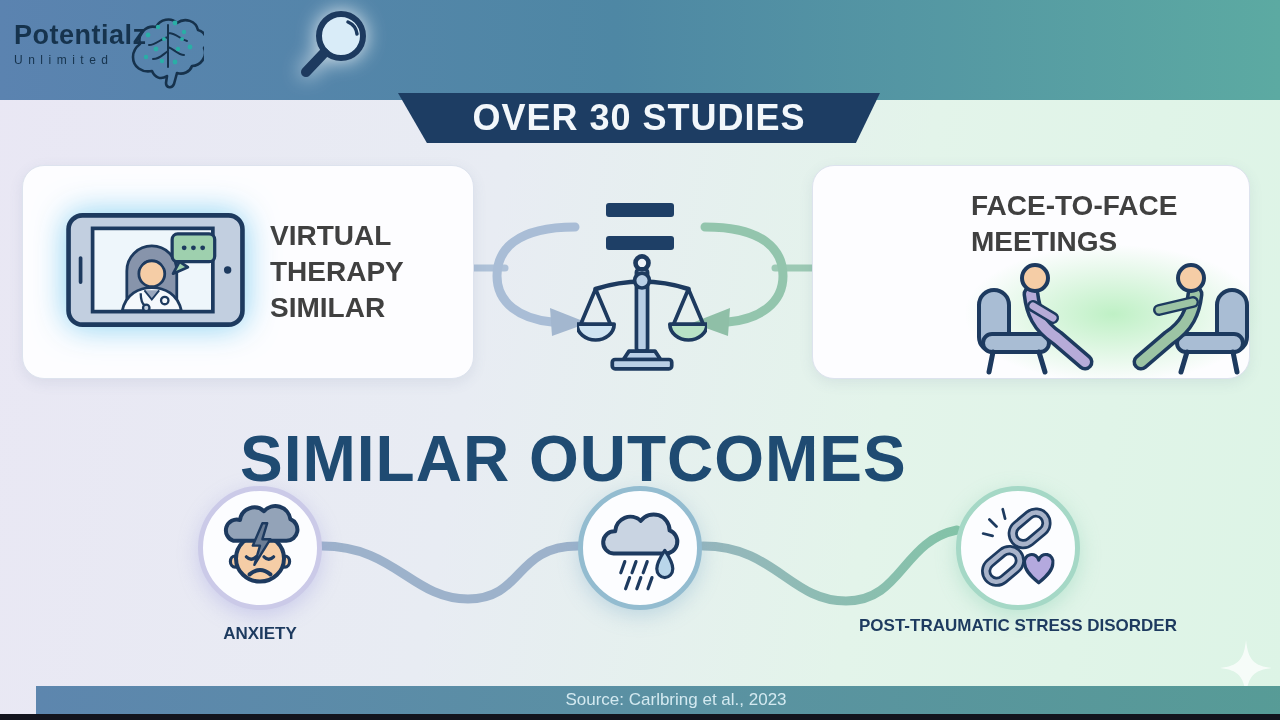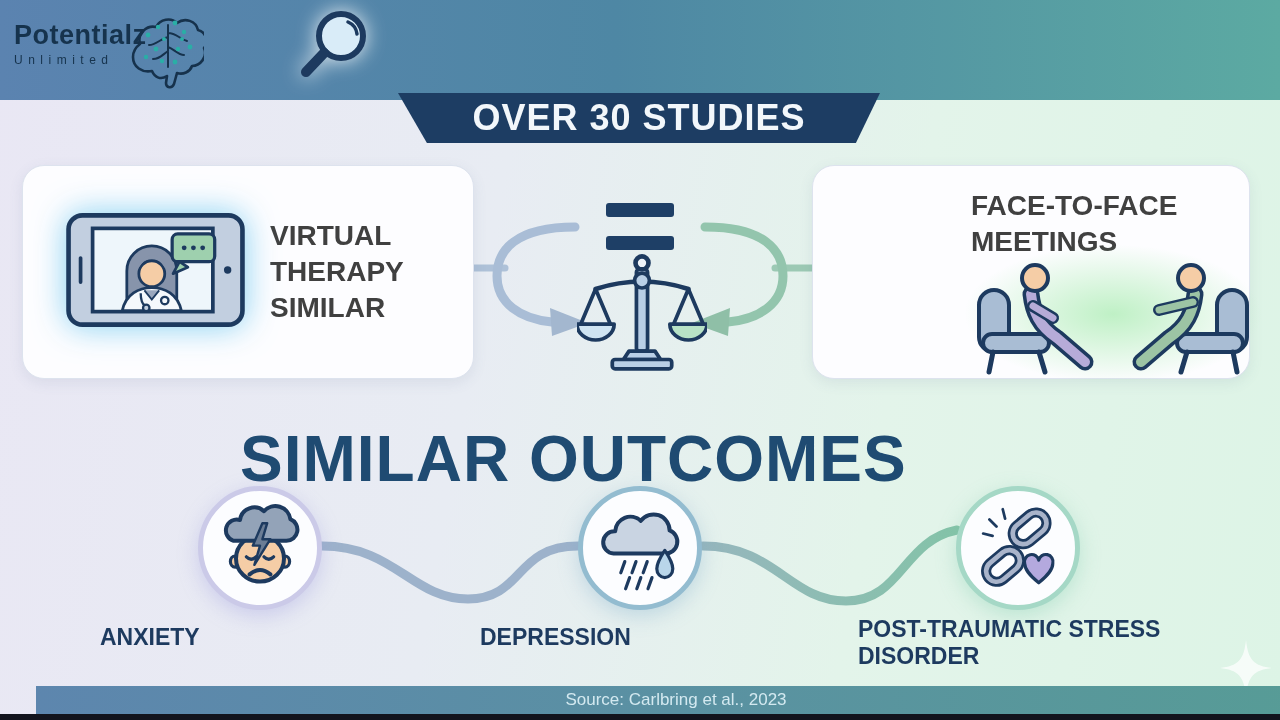--- a/index.html
+++ b/index.html
@@ -56,22 +56,22 @@
     font-size:64px;font-weight:800;color:#1f4b72;letter-spacing:1px;margin-top:28px;
   }
   .outcome-circle{
     position:absolute;top:486px;width:114px;height:114px;border-radius:50%;
     background:#fcfdff;display:flex;align-items:center;justify-content:center;
   }
   .circ-anxiety{left:198px;border:5px solid #cbcae8;box-shadow:0 6px 20px rgba(150,150,220,.35);}
   .circ-depression{left:578px;border:5px solid #93bcd0;box-shadow:0 6px 20px rgba(120,170,200,.35);}
   .circ-ptsd{left:956px;border:5px solid #a5d8c6;box-shadow:0 6px 20px rgba(120,200,170,.35);}
   .outcome-label{
-    position:absolute;width:320px;
-    font-size:23px;font-weight:800;color:#1d3a5f;line-height:1.18;
+    position:absolute;width:320px;text-align:center;
+    font-size:17px;font-weight:800;color:#1d3a5f;line-height:1.18;
   }
   .lbl-anxiety{left:100px;top:624px;}
   .lbl-depression{left:480px;top:624px;}
   .lbl-ptsd{left:858px;top:616px;}
   
   .source-bar{
     position:absolute;left:0;top:686px;width:1280px;height:28px;
     background:linear-gradient(90deg,#5d86ae 0%,#579c96 100%);
     display:flex;align-items:center;justify-content:center;margin-left:36px;
   }
@@ -239,21 +239,20 @@
       <g transform="rotate(-40 38 80)">
         <rect x="14" y="67" width="48" height="27" rx="13.5" fill="none" stroke="#1d3a5f" stroke-width="13"></rect>
         <rect x="14" y="67" width="48" height="27" rx="13.5" fill="none" stroke="#a9b4ca" stroke-width="6"></rect>
       </g>
       <path d="M30,30 l-9,-9 M25,42 l-12,-3 M41,20 l-3,-12" stroke="#1d3a5f" stroke-width="3.5" stroke-linecap="round"></path>
       <path d="M84,102 C72,92 66,85 66,77 a9,9 0 0 1 18,-4 a9,9 0 0 1 18,4 c0,8 -6,15 -18,25 z" fill="#b4a9de" stroke="#1d3a5f" stroke-width="4" stroke-linejoin="round"></path>
     </svg>
   </div>
 
   <div class="outcome-label lbl-anxiety">ANXIETY</div>
-  <div class="outcome-label lbl-depression">DEPRESSION</div>
   <div class="outcome-label lbl-ptsd">POST-TRAUMATIC STRESS DISORDER</div>
 
   <svg class="sparkle" width="60" height="64" viewBox="-30 -32 60 64">
     <path d="M0,-28 C2,-8 8,-2 26,0 C8,2 2,8 0,28 C-2,8 -8,2 -26,0 C-8,-2 -2,-8 0,-28 Z" fill="#ffffff"></path>
   </svg>
   <div class="source-bar">
     <span class="source-text">Source: Carlbring et al., 2023</span>
   </div>
   <div class="bottom-strip"></div>
 

